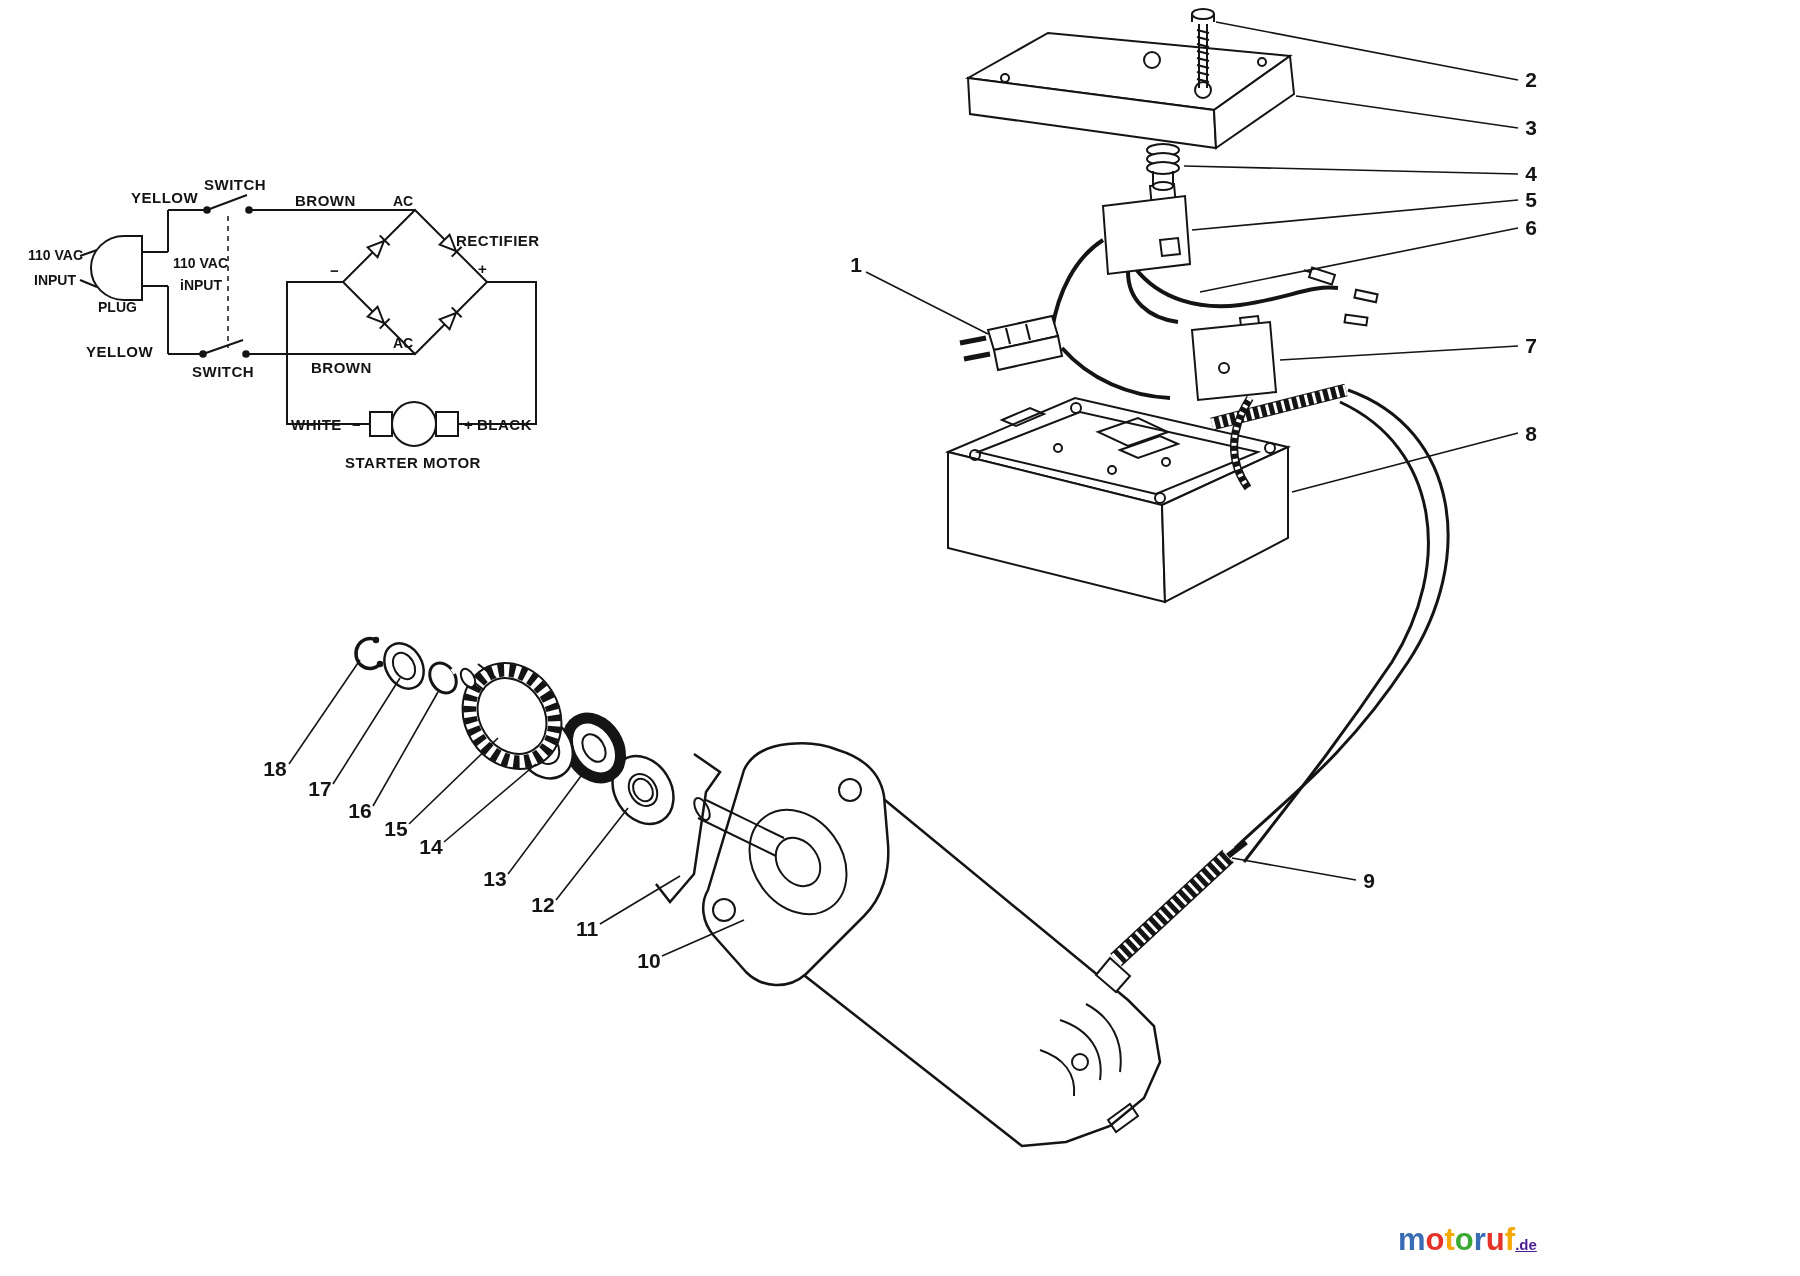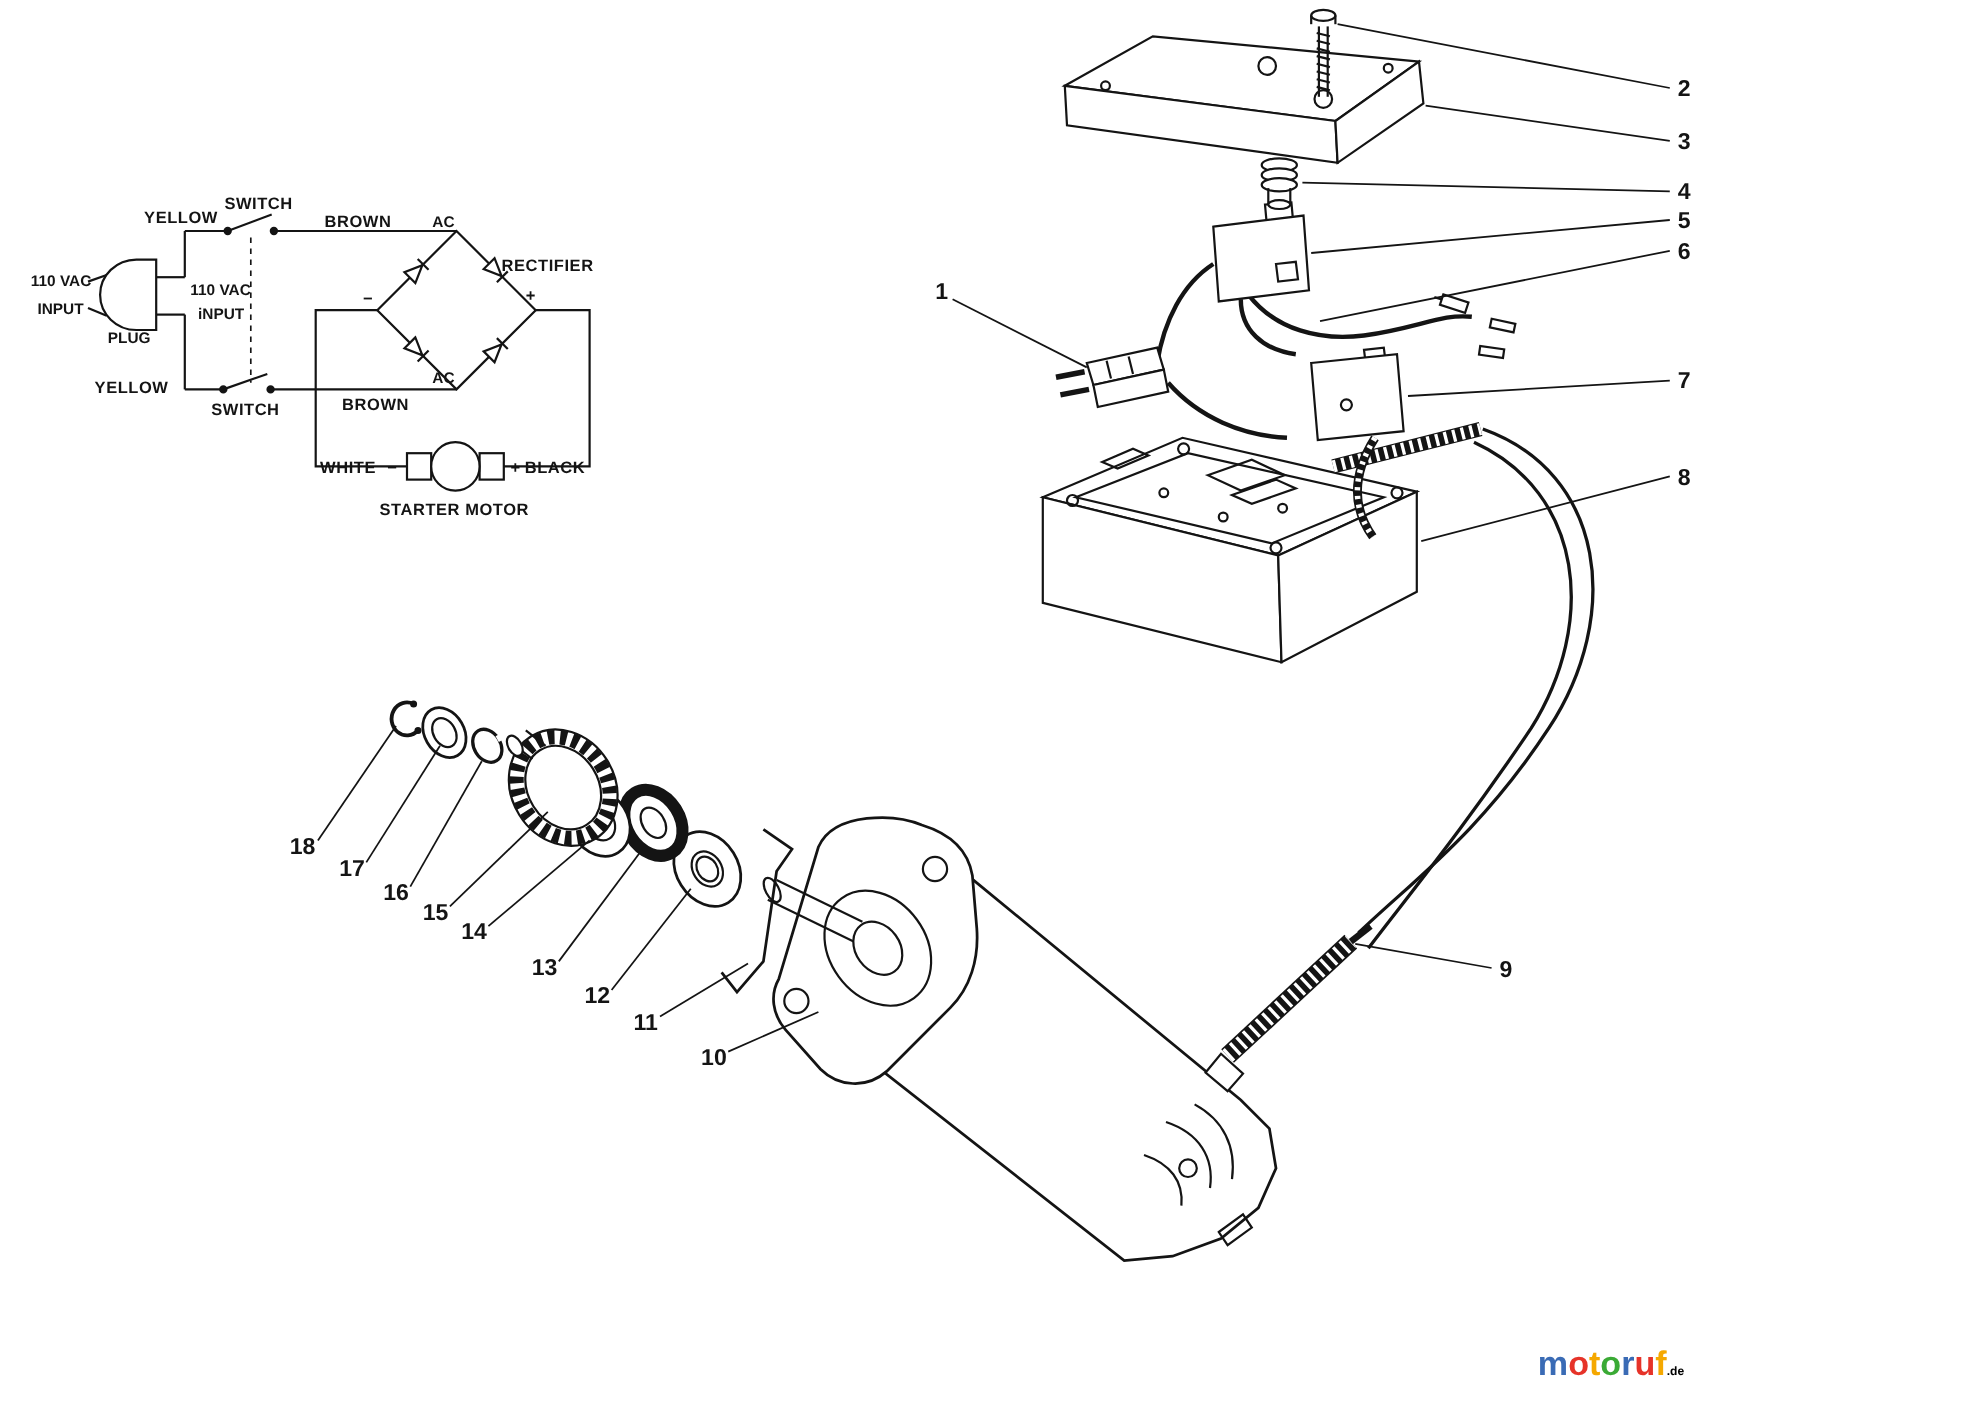--- a/index.html
+++ b/index.html
@@ -4,21 +4,21 @@
 <style>
   html,body{margin:0;padding:0;background:#ffffff;}
   .canvas{position:relative;width:1800px;height:1276px;background:#ffffff;overflow:hidden;
           font-family:"Liberation Sans",sans-serif;}
   svg text{font-family:"Liberation Sans",sans-serif;fill:#141414;}
   .sch-label{font-size:15px;font-weight:bold;letter-spacing:.5px;}
   .sch-small{font-size:14px;font-weight:bold;}
   .callout{font-size:21px;font-weight:bold;}
   .logo{position:absolute;left:1398px;top:1222px;font-weight:bold;font-size:31px;
         font-family:"Liberation Sans",sans-serif;letter-spacing:0px;}
-  .logo .suffix{font-size:11px;color:#000000;font-weight:bold;}
+  .logo .suffix{font-size:15px;color:#4c1d95;font-weight:bold;text-decoration:underline;}
 </style>
 </head>
 <body>
 
 <div class="canvas">
 <svg width="1800" height="1276" viewBox="0 0 1800 1276">
 
   <g stroke="#141414" fill="none" stroke-width="2">
 
     <g>

